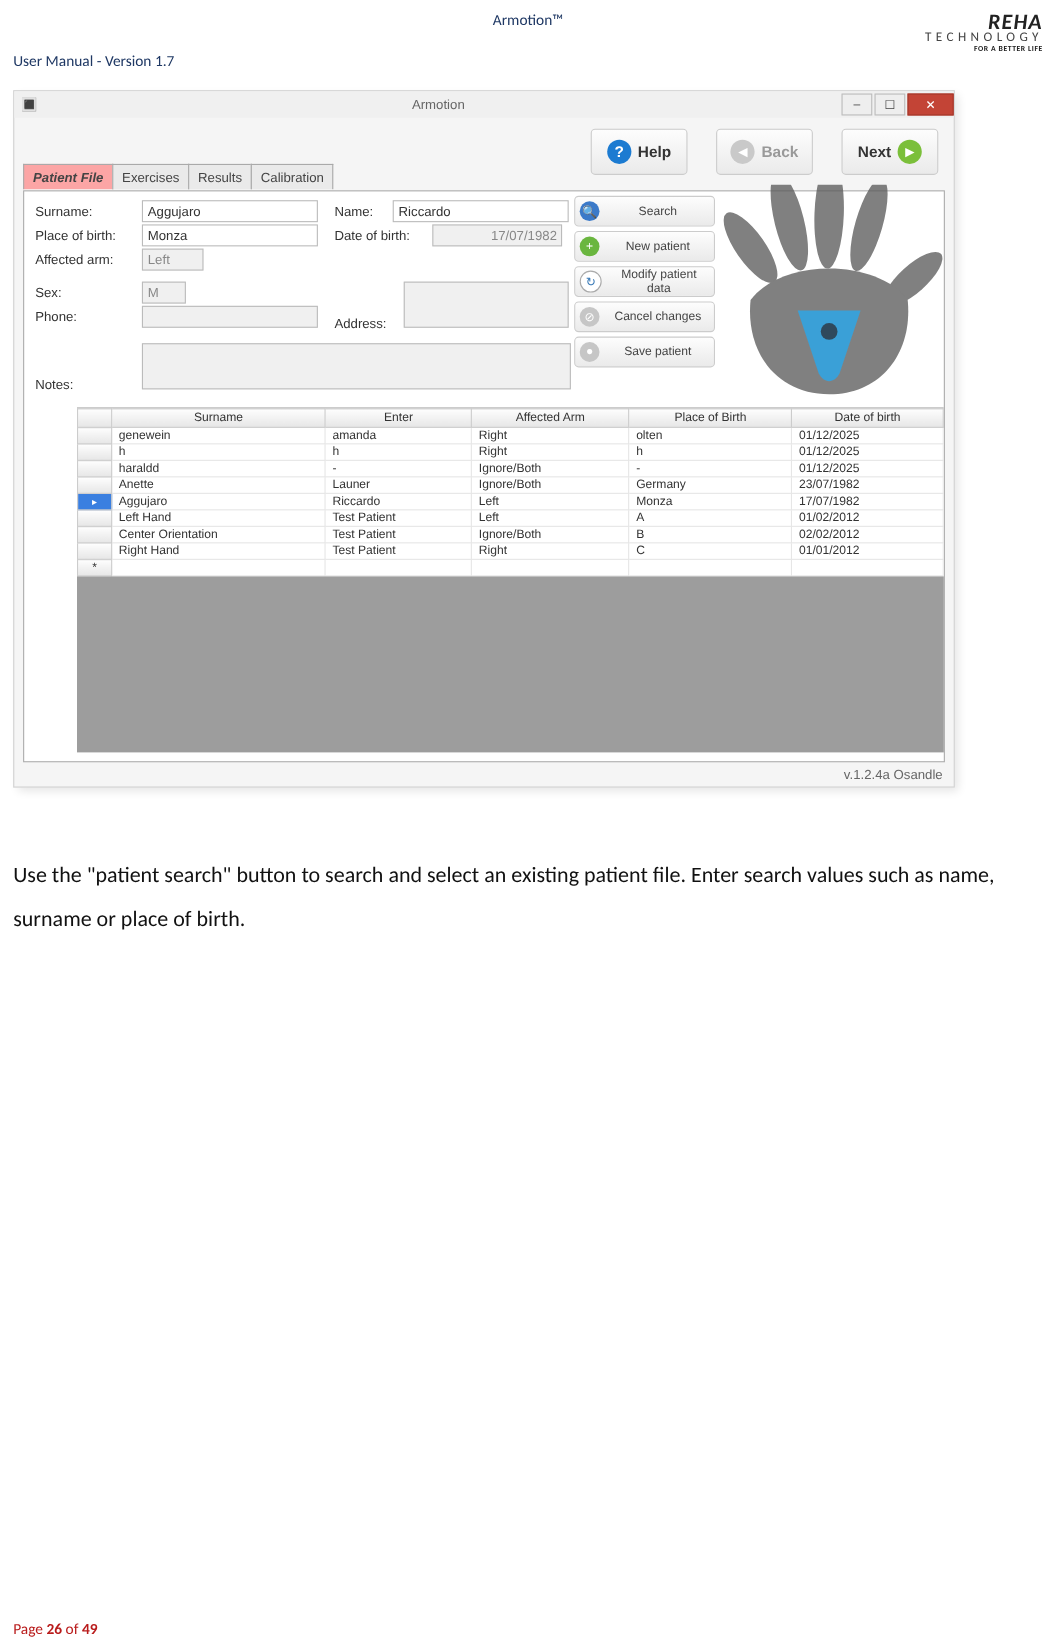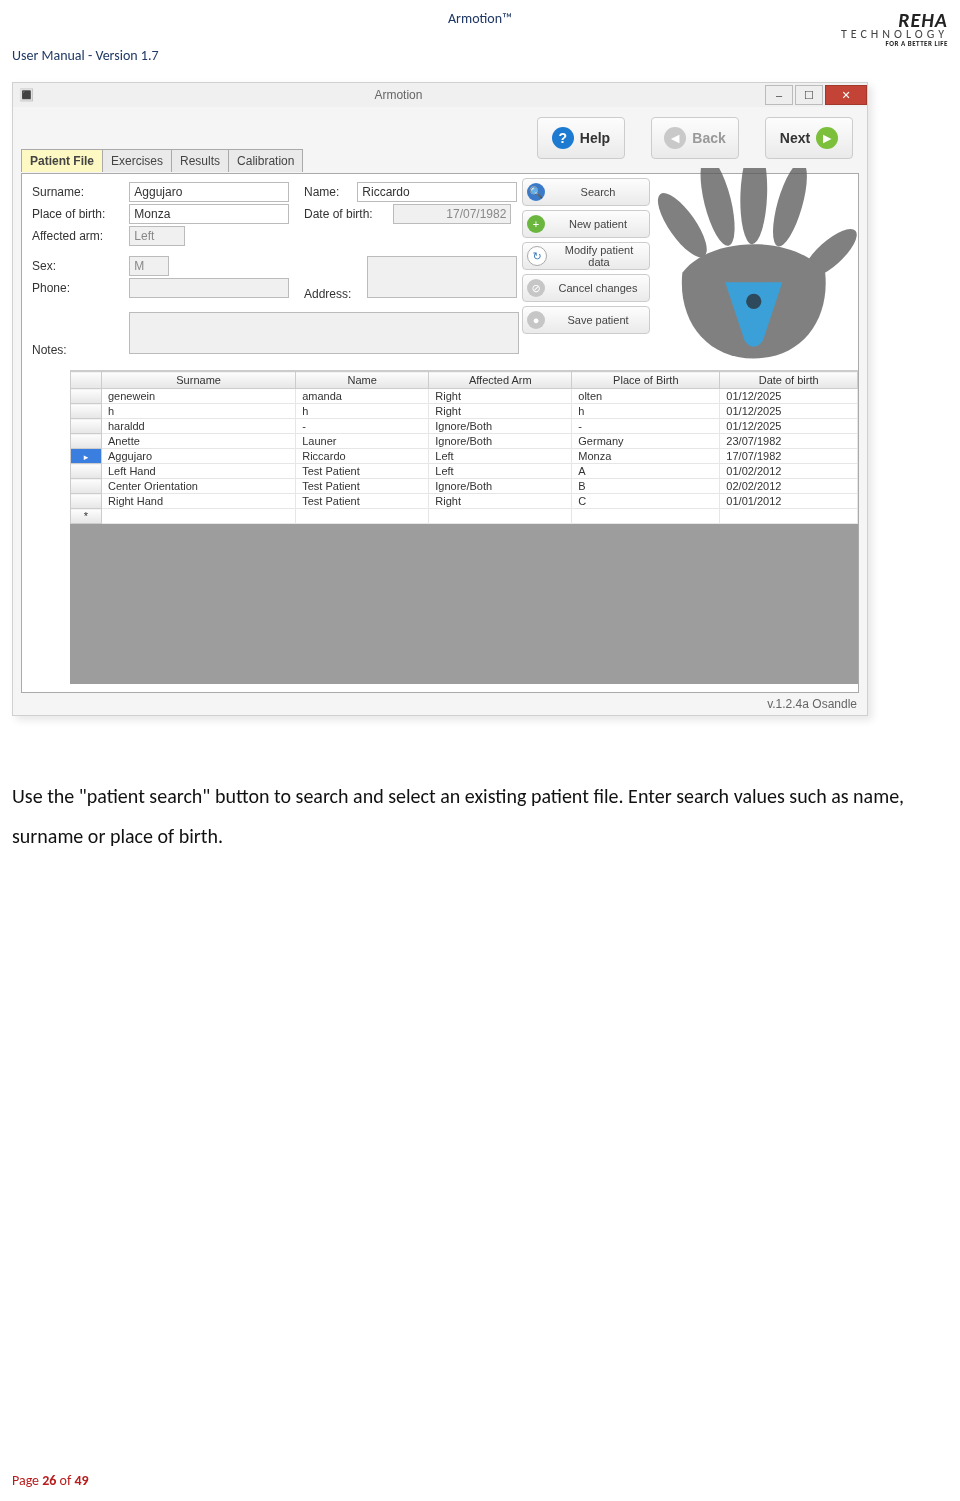--- a/index.html
+++ b/index.html
@@ -70,21 +70,21 @@
   .bigbtn.disabled { color:#999; }
 
   .tabs {
     position:absolute; top:66px; left:8px;
     display:flex;
   }
   .tab {
     border:1px solid #aaa; padding:4px 8px; background:#eaeaea; font-size:12px;
     border-bottom:none; margin-right:-1px;
   }
-  .tab.active { background:#fef9c3; font-weight:bold; }
+  .tab.active { background:#fca5a5; font-weight:bold;font-style:italic; }
 
   .panel {
     position:absolute; top:90px; left:8px; right:8px; bottom:22px;
     background:#fff; border:1px solid #aaa;
   }
 
   .formrow { position:absolute; font-size:12px; color:#333; }
   .lbl { display:inline-block; }
   .inp {
     border:1px solid #bbb; background:#fff; height:18px; padding:0 4px;
@@ -271,21 +271,21 @@
       </svg>
     </div>
 
     <div class="grid">
       <div class="gridbody">
         <table>
           <thead>
             <tr>
               <th style="width:18px;"></th>
               <th>Surname</th>
-              <th>Name</th>
+              <th>Enter</th>
               <th>Affected Arm</th>
               <th>Place of Birth</th>
               <th>Date of birth</th>
             </tr>
           </thead>
           <tbody id="grid-body">
               <tr>
                 <td class="rowhdr"></td>
                 <td>genewein</td>
                 <td>amanda</td>

